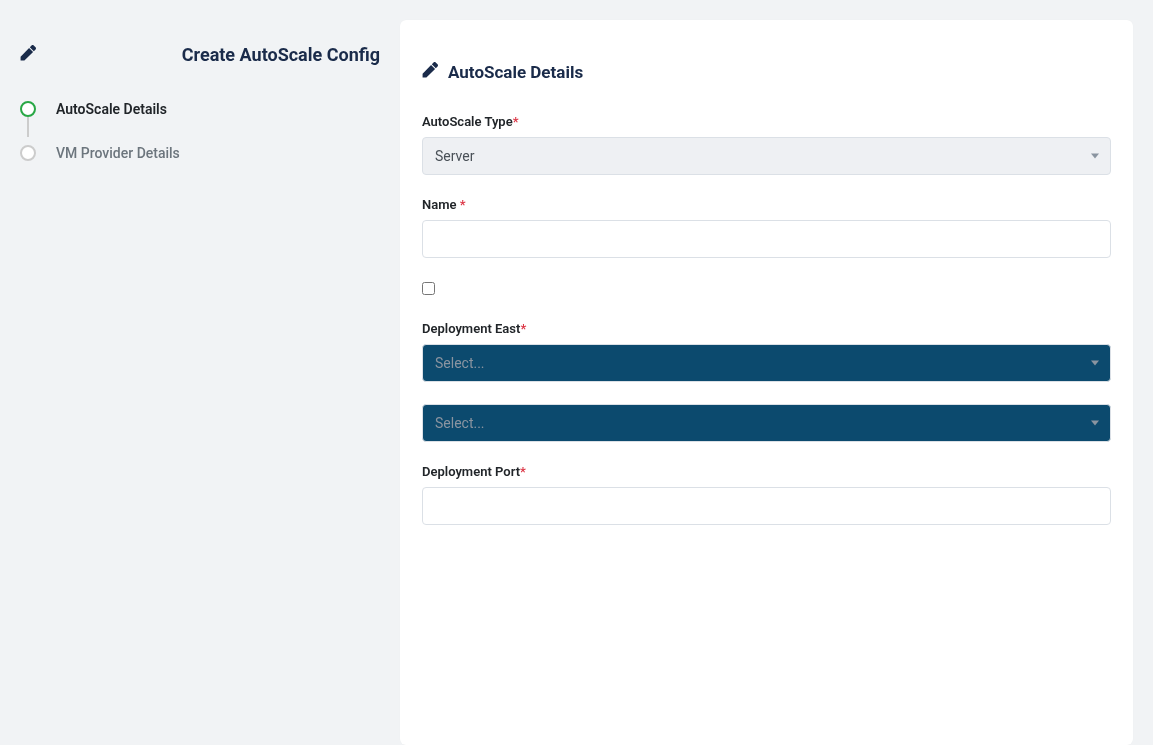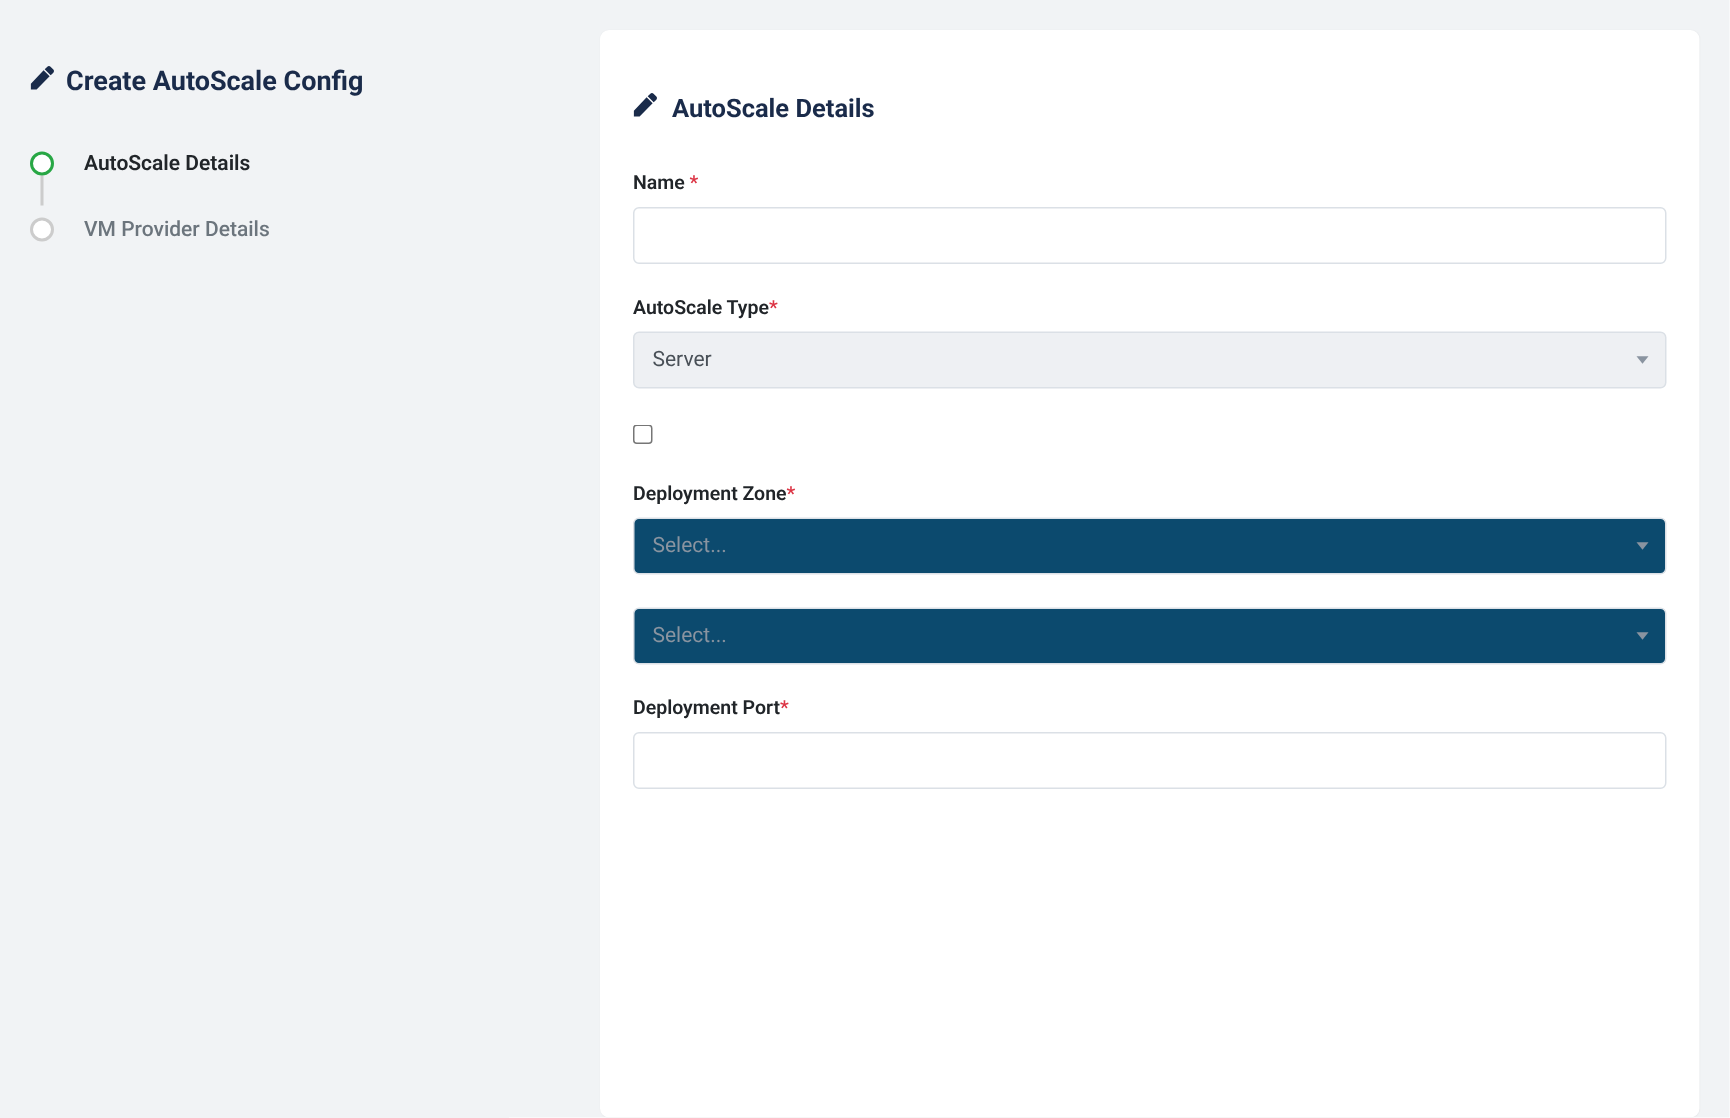--- a/index.html
+++ b/index.html
@@ -27,20 +27,21 @@
     }
     .sidebar-title {
       display: flex;
       align-items: center;
       gap: 8px;
       font-size: 18px;
       font-weight: 700;
       color: #1a2b4a;
       margin-top: 24px;
       margin-bottom: 36px;
+      justify-content: space-between;
     }
     .edit-icon svg {
       width: 16px;
       height: 16px;
     }
     .steps {
       position: relative;
     }
     .step {
       display: flex;
@@ -200,43 +201,43 @@
       <span class="edit-icon">
         <svg viewBox="0 0 512 512" fill="#1a2b4a">
             <path d="M290.7 93.2l128 128-278 278H18.7V377.2l272-284zm207.2-19.1l-60.1-60.1c-18.7-18.7-49.1-18.7-67.9 0l-56.6 56.6 128 128 56.6-56.6c18.8-18.8 18.8-49.2 0-67.9z"></path>
           </svg>
       </span>
       <span>AutoScale Details</span>
     </h2>
 
     <div class="form-group">
       <label class="form-label">
-        <span>Name </span><span class="required">*</span>
-      </label>
-      <input type="text" class="form-input" value="" style="">
-    </div>
-
-    <div class="form-group">
-      <label class="form-label">
         <span>AutoScale Type</span><span class="required">*</span>
       </label>
       <div class="select-wrapper">
         <div class="form-select disabled">Server</div>
         <div class="caret"></div>
       </div>
     </div>
 
+    <div class="form-group">
+      <label class="form-label">
+        <span>Name </span><span class="required">*</span>
+      </label>
+      <input type="text" class="form-input" value="" style="">
+    </div>
+
 
     <div class="form-group">
       <input type="checkbox" class="form-checkbox" style="">
     </div>
 
     <div class="form-group">
       <label class="form-label">
-        <span>Deployment Zone</span><span class="required">*</span>
+        <span>Deployment East</span><span class="required">*</span>
       </label>
       <div class="select-wrapper">
         <div class="form-select placeholder">Select...</div>
         <div class="caret"></div>
       </div>
     </div>
 
     <div class="form-group">
       <div class="select-wrapper">
         <div class="form-select placeholder">Select...</div>

